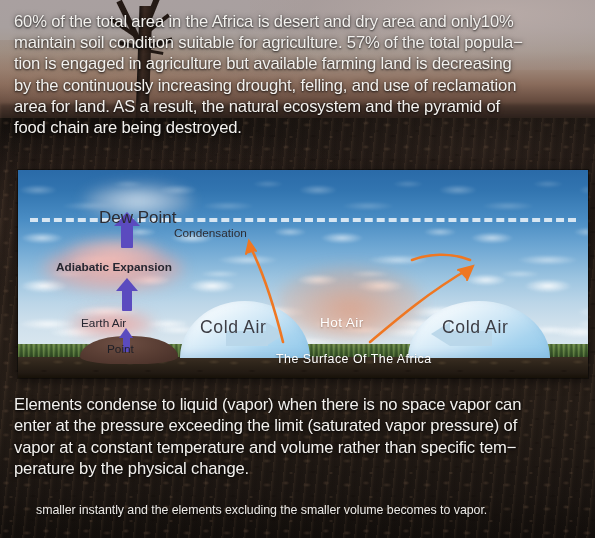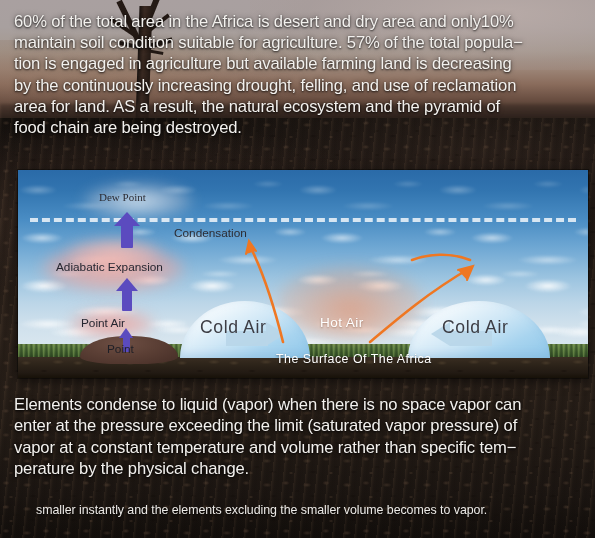--- a/index.html
+++ b/index.html
@@ -263,23 +263,23 @@
   .ua-mid .head  { left: 0;    top: 0;    border-left: 11px solid transparent; border-right: 11px solid transparent; border-bottom: 13px solid #5b4bbf; }
   .ua-small { left: 101px; top: 158px; }
   .ua-small .shaft { left: 4px; top: 8px;  width: 7px;  height: 16px; }
   .ua-small .head  { left: 0;   top: 0;    border-left: 7.5px solid transparent; border-right: 7.5px solid transparent; border-bottom: 10px solid #5b4bbf; }
 
   
   .curves { position: absolute; left: 0; top: 0; width: 570px; height: 208px; }
 
   
   .dlabel { position: absolute; white-space: nowrap; }
-  .lbl-dew      { left: 81px;  top: 21px;  font-size: 11px; color: #2c2c33; font-family: Liberation Serif, serif; }
+  .lbl-dew      { left: 81px;  top: 38px;  font-size: 17px; color: #2c2c33; }
   .lbl-cond     { left: 125px; top: 56px;  font-size: 11.8px; color: #2c2c33; margin-left: 31px; }
-  .lbl-adiab    { left: 38px;  top: 90px;  font-size: 11.8px; color: #262630; }
+  .lbl-adiab    { left: 38px;  top: 90px;  font-size: 11.8px; color: #262630; font-weight: bold; }
   .lbl-warm     { left: 63px;  top: 146px; font-size: 11.8px; color: #262630; }
   .lbl-heat     { left: 89px;  top: 172px; font-size: 11.8px; color: #1f1f26; }
   .lbl-coldL    { left: 182px; top: 147px; font-size: 17.6px; color: #3d3d44; letter-spacing: 0.6px; }
   .lbl-coldR    { left: 424px; top: 147px; font-size: 17.6px; color: #3d3d44; letter-spacing: 0.6px; }
   .lbl-hot      { left: 302px; top: 145px; font-size: 13.6px; color: #ffffff; letter-spacing: 0.4px; text-shadow: 0 1px 2px rgba(90,50,30,0.45); }
   .lbl-surface  { left: 258px; top: 182px; font-size: 12.4px; color: #ffffff; letter-spacing: 0.5px; text-shadow: 0 1px 2px rgba(0,0,0,0.5); }
 
   
   .para-bottom {
     position: absolute; left: 14px; top: 394px; width: 584px;
@@ -378,21 +378,21 @@
         <path d="M228,84 L231,71 L238,81" fill="#ef7722" stroke="#ef7722" stroke-width="2"></path>
         <path d="M352,172 C378,150 408,124 452,98"></path>
         <path d="M440,100 L455,96 L449,110" fill="#ef7722" stroke="#ef7722" stroke-width="2"></path>
         <path d="M394,90 C410,84 432,82 452,90"></path>
       </g>
     </svg>
 
     <div class="dlabel lbl-dew">Dew Point</div>
     <div class="dlabel lbl-cond">Condensation</div>
     <div class="dlabel lbl-adiab">Adiabatic Expansion</div>
-    <div class="dlabel lbl-warm">Point Air</div>
+    <div class="dlabel lbl-warm">Earth Air</div>
     <div class="dlabel lbl-heat">Point</div>
     <div class="dlabel lbl-coldL">Cold Air</div>
     <div class="dlabel lbl-hot">Hot Air</div>
     <div class="dlabel lbl-coldR">Cold Air</div>
     <div class="dlabel lbl-surface">The Surface Of The Africa</div>
   </div>
 
   <div class="para-bottom">Elements condense to liquid (vapor) when there is no space vapor can
 enter at the pressure exceeding the limit (saturated vapor pressure) of
 vapor at a constant temperature and volume rather than specific tem−

